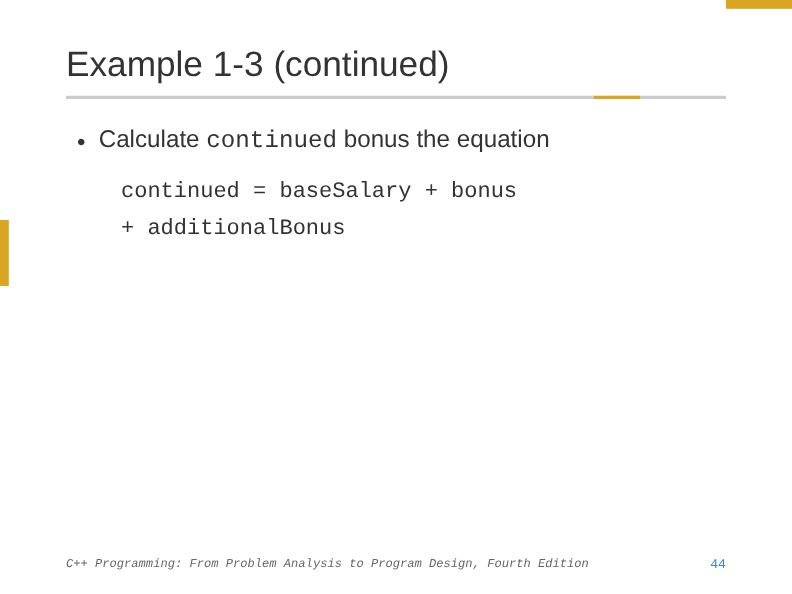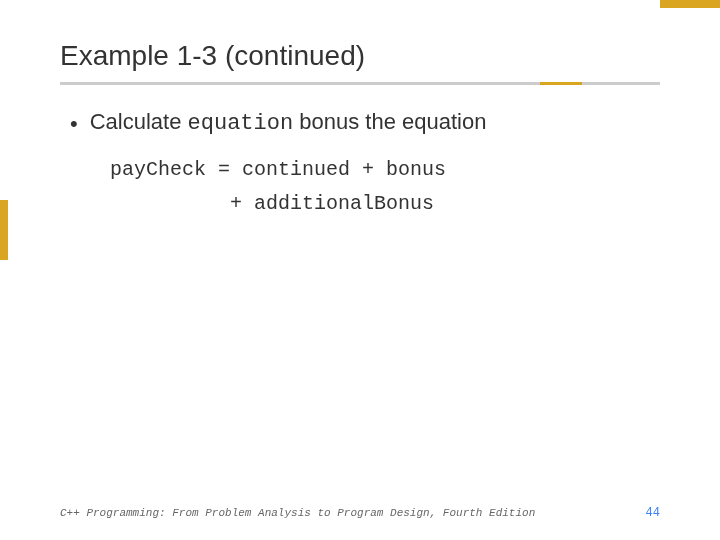--- a/index.html
+++ b/index.html
@@ -24,21 +24,21 @@
       position: relative;
       padding: 40px 60px 30px 60px;
     }
 
     .title-area {
       position: relative;
       margin-bottom: 20px;
     }
 
     .title {
-      font-size: 28px;
+      font-size: 32px;
       font-weight: normal;
       color: #333333;
       margin-bottom: 10px;
     }
 
     .title-underline {
       height: 3px;
       background: linear-gradient(to right, #cccccc 80%, #DAA520 80%, #DAA520 87%, #cccccc 87%);
       width: 100%;
       margin-bottom: 24px;
@@ -80,21 +80,20 @@
       font-size: 20px;
       color: #333333;
       line-height: 1.7;
     }
 
     .code-line {
       display: block;
     }
 
     .code-indent {
-      margin-left: 120px;
     }
 
     .footer {
       position: absolute;
       bottom: 20px;
       left: 60px;
       right: 60px;
       display: flex;
       justify-content: space-between;
       align-items: center;
@@ -140,26 +139,26 @@
 
   <div class="title-area">
     <h1 class="title">Example 1-3 (continued)</h1>
     <div class="title-underline"></div>
   </div>
 
   <div class="content-area">
     <div class="bullet-item">
       <span class="bullet-dot">•</span>
       <span class="bullet-text">
-        <span>Calculate </span><span class="code-text">equation</span><span> bonus the equation</span>
+        <span>Calculate </span><span class="code-text">continued</span><span> bonus the equation</span>
       </span>
     </div>
 
     <div class="code-block">
-      <span class="code-line">payCheck = continued + bonus</span>
+      <span class="code-line">continued = baseSalary + bonus</span>
       <span class="code-line code-indent">+ additionalBonus</span>
     </div>
   </div>
 
   <div class="footer">
     <span class="footer-text">C++ Programming: From Problem Analysis to Program Design, Fourth Edition</span>
     <span class="footer-page">44</span>
   </div>
 
 </div>

